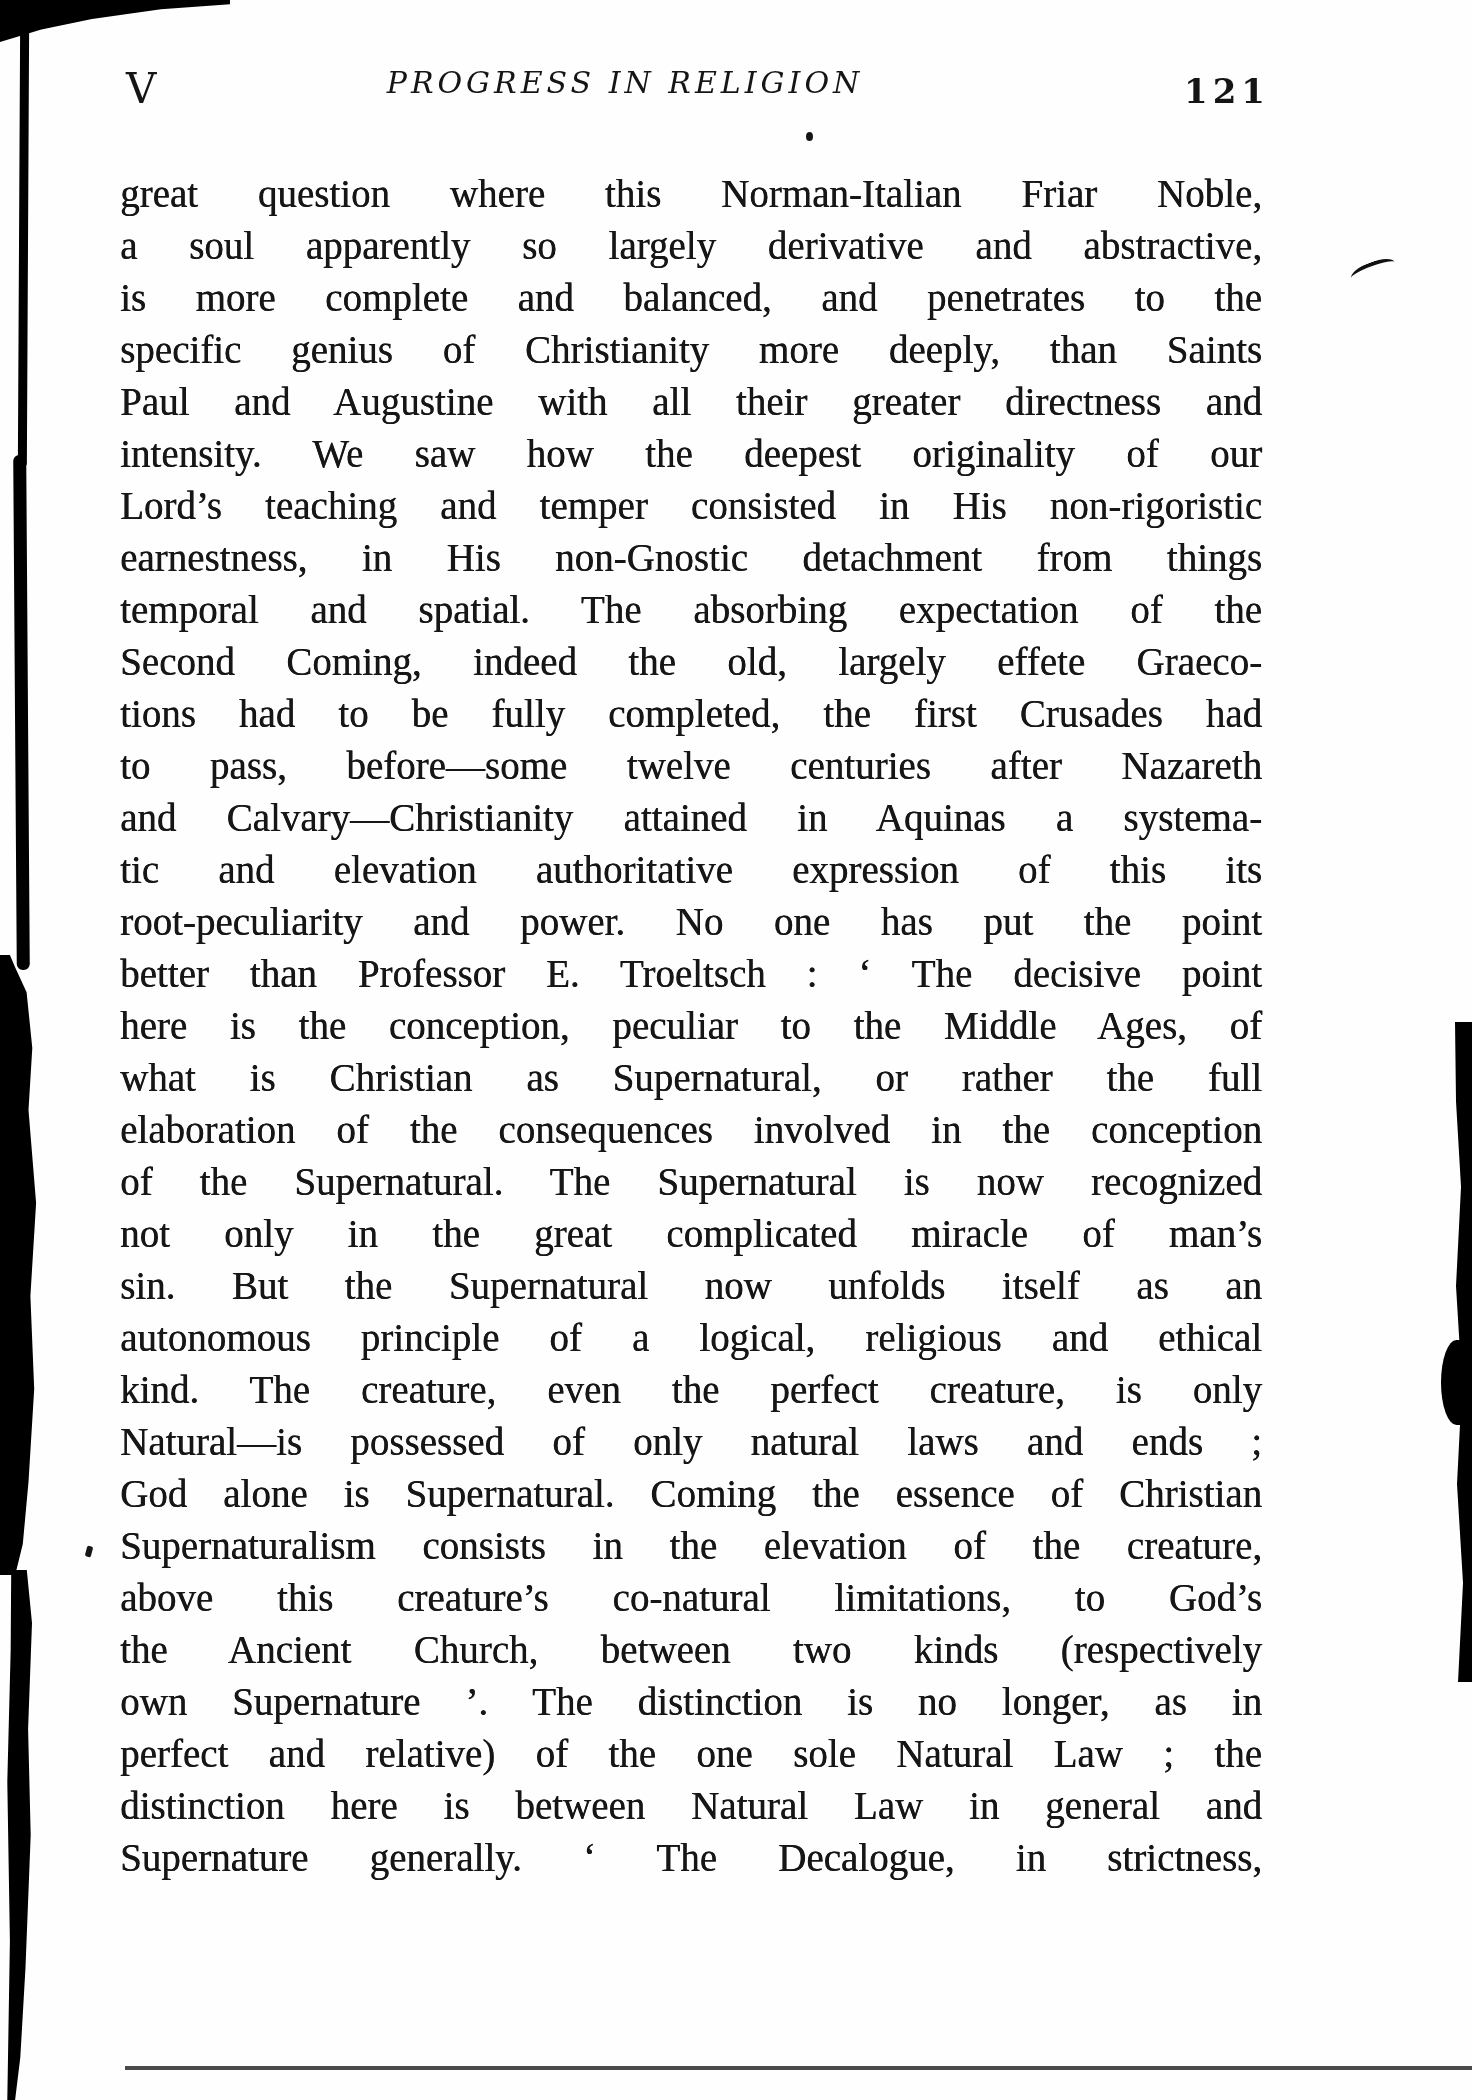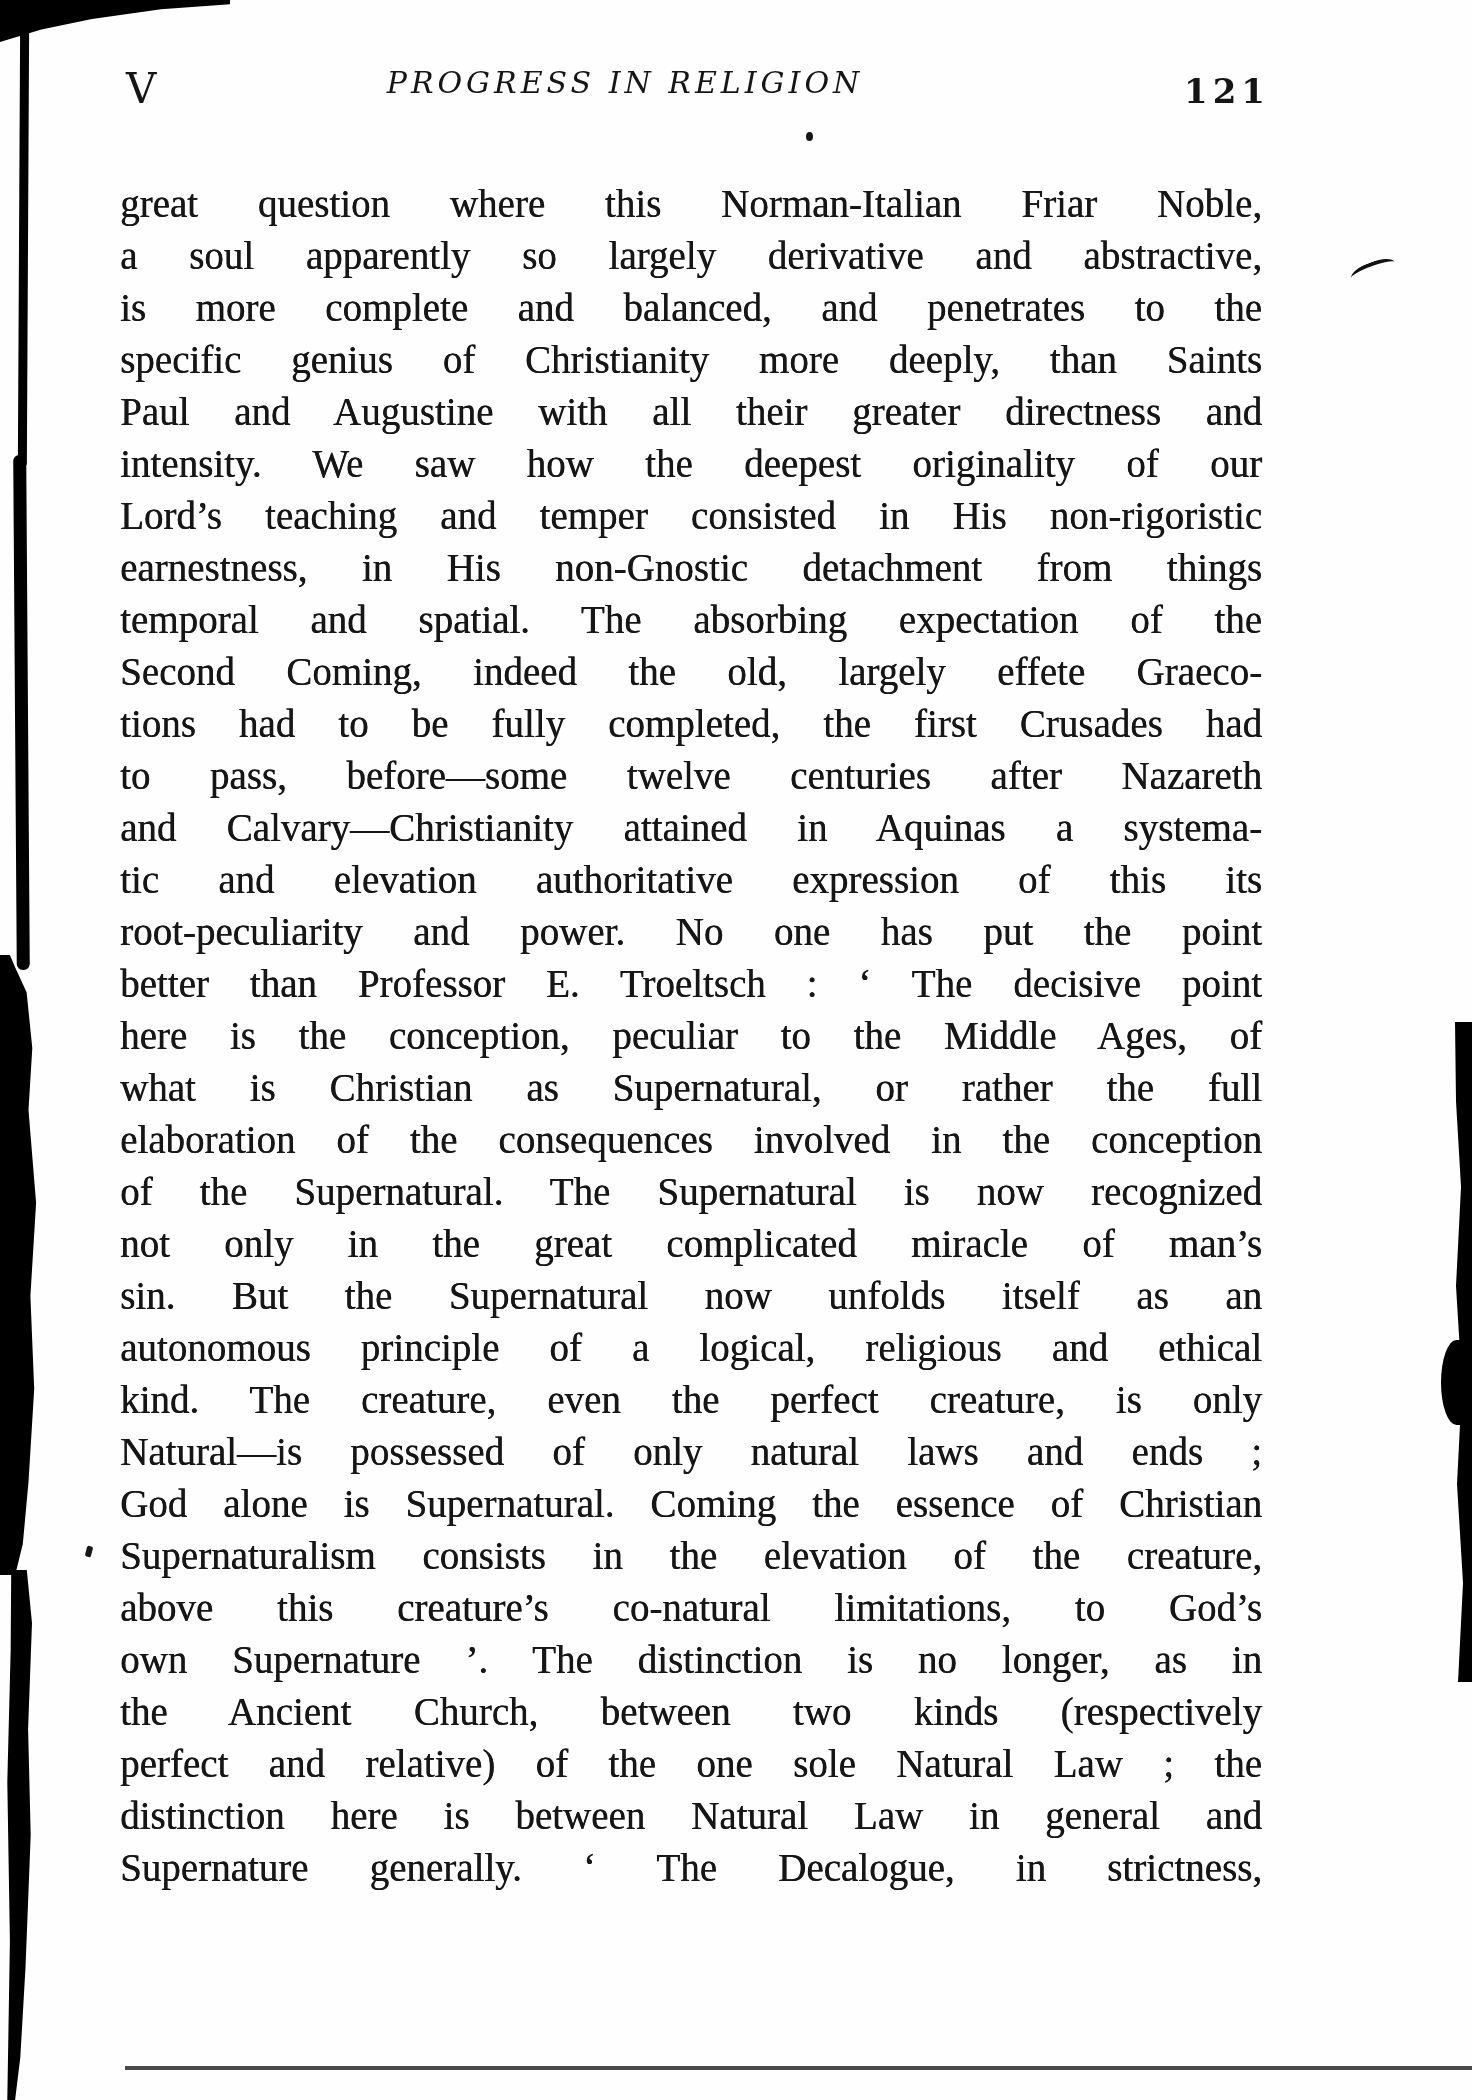--- a/index.html
+++ b/index.html
@@ -43,21 +43,21 @@
     right: 202px; top: 72px;
     font-family: "DejaVu Serif", serif;
     font-size: 34px;
     line-height: 38px;
     font-weight: bold;
     letter-spacing: 5px;
   }
   
   .body-text {
     position: absolute;
-    left: 120px; top: 178px;
+    left: 120px; top: 168px;
     width: 1142px;
     font-family: "Liberation Serif", serif;
     font-size: 39px;
     line-height: 52px;
     color: #161616;
     text-shadow: 0.4px 0 0 #161616;
   }
   .text-line {
     text-align: justify;
     text-align-last: justify;
@@ -146,22 +146,22 @@
       <div class="text-line">elaboration of the consequences involved in the conception</div>
       <div class="text-line">of the Supernatural. The Supernatural is now recognized</div>
       <div class="text-line">not only in the great complicated miracle of man’s</div>
       <div class="text-line">sin. But the Supernatural now unfolds itself as an</div>
       <div class="text-line">autonomous principle of a logical, religious and ethical</div>
       <div class="text-line">kind. The creature, even the perfect creature, is only</div>
       <div class="text-line">Natural—is possessed of only natural laws and ends ;</div>
       <div class="text-line">God alone is Supernatural. Coming the essence of Christian</div>
       <div class="text-line">Supernaturalism consists in the elevation of the creature,</div>
       <div class="text-line">above this creature’s co-natural limitations, to God’s</div>
+      <div class="text-line">the Ancient Church, between two kinds (respectively</div>
       <div class="text-line">own Supernature ’. The distinction is no longer, as in</div>
-      <div class="text-line">the Ancient Church, between two kinds (respectively</div>
       <div class="text-line">perfect and relative) of the one sole Natural Law ; the</div>
       <div class="text-line">distinction here is between Natural Law in general and</div>
       <div class="text-line">Supernature generally. ‘ The Decalogue, in strictness,</div>
     </div>
 
   <div class="art art-top-wedge"></div>
   <div class="art art-left-line1"></div>
   <div class="art art-left-line2"></div>
   <div class="art art-left-band"></div>
   <div class="art art-left-tail"></div>

